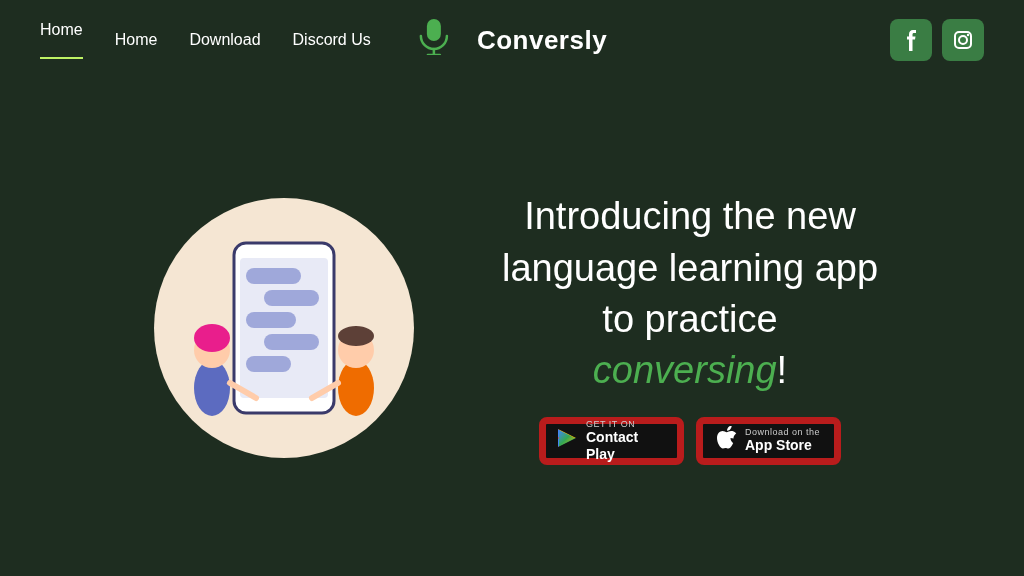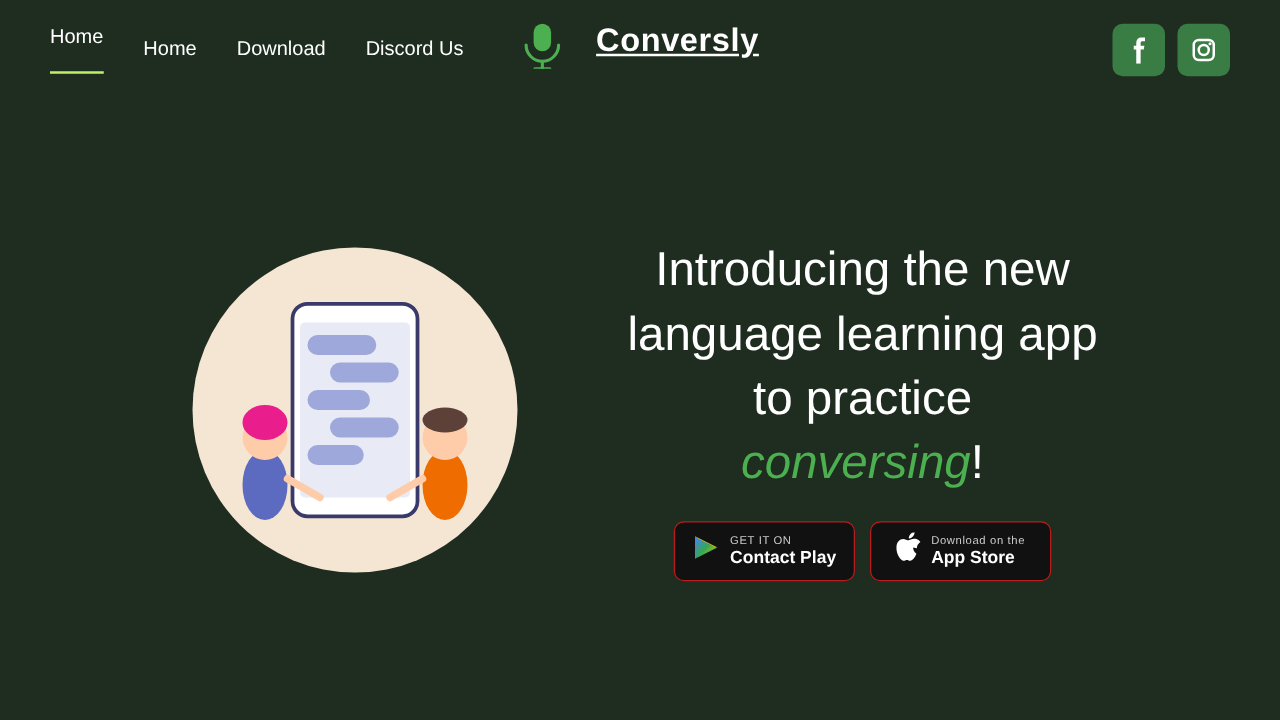--- a/index.html
+++ b/index.html
@@ -39,22 +39,22 @@
     nav a.active {
       border-bottom: 2px solid #bef264;
       padding-bottom: 18px;
     }
 
     .logo-container {
       position: absolute;
       left: 50%;
       transform: translateX(-50%);
       display: flex;
+      align-items: center;
       gap: 26px;
-      text-decoration: underline;
     }
 
     .logo-icon {
       color: #4caf50;
       font-size: 32px;
     }
 
     .logo-text {
       font-size: 26px;
       font-weight: 600;
@@ -130,21 +130,21 @@
       gap: 12px;
       justify-content: center;
       margin-top: 10px;
     }
 
     .store-btn {
       width: 145px;
       height: 48px;
       border-radius: 8px;
       background-color: #111;
-      border: 1px solid #b91c1c;
+      border: 7px solid #b91c1c;
       display: flex;
       align-items: center;
       justify-content: center;
       cursor: pointer;
       gap: 8px;
       padding: 6px 10px;
     }
 
     .store-btn-text {
       display: flex;

